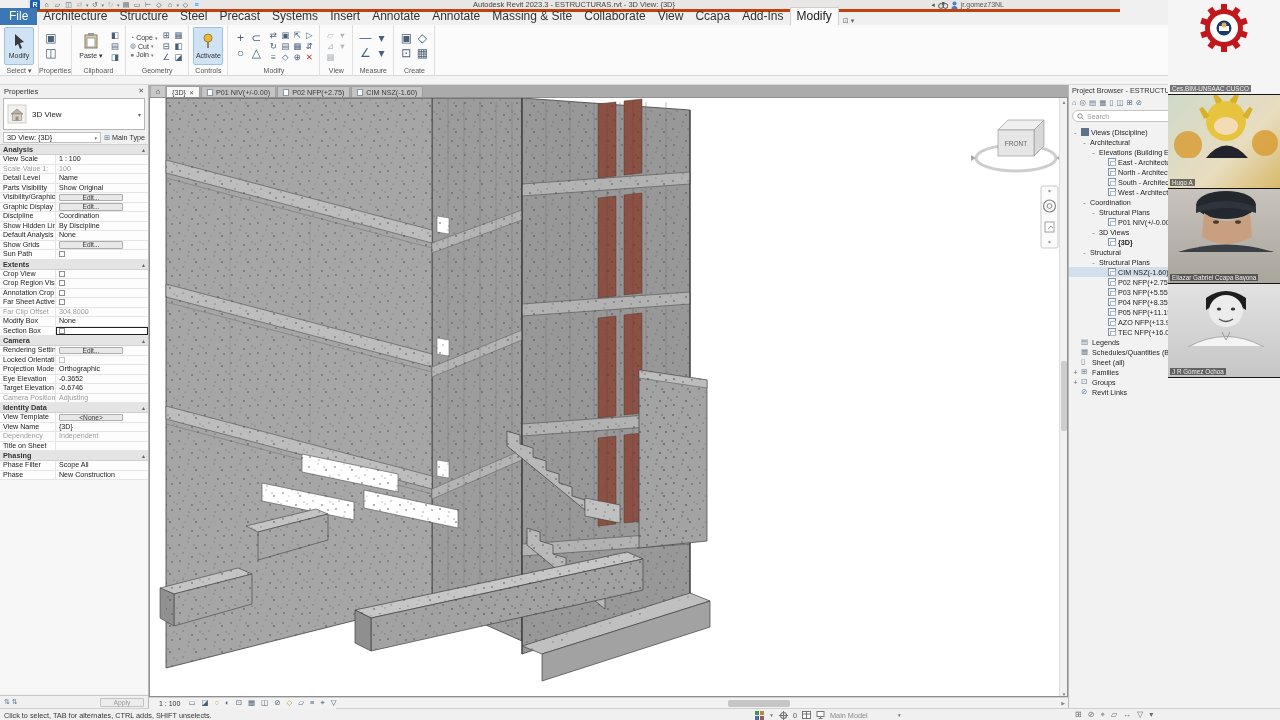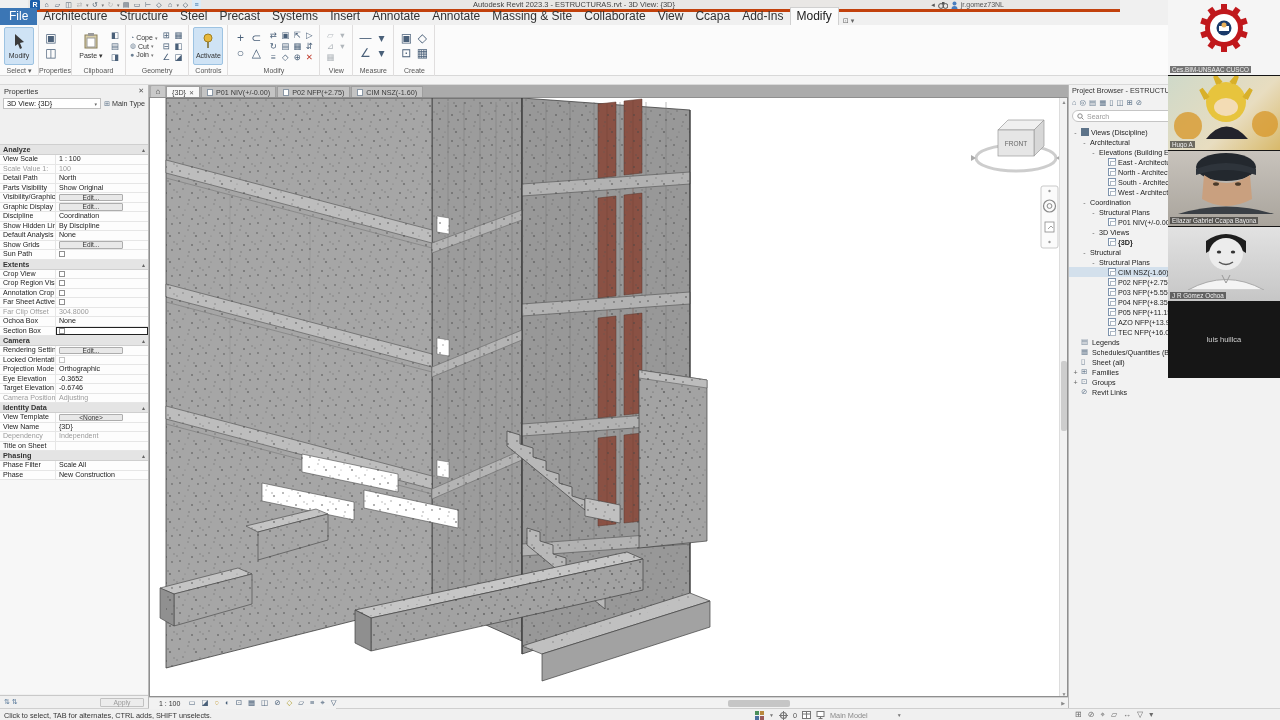--- a/index.html
+++ b/index.html
@@ -369,46 +369,56 @@
         <div class="plabel">Create</div>
       </div>
     </div>
   <div id="optionsbar"></div>
 
   <div id="properties">
     <div id="prop-head">
       <span>Properties</span>
       <span style="font-size:7px;color:#555;">✕</span>
     </div>
+    <div id="type-selector">
+      <svg width="20" height="20">
+        <rect x="1" y="1" width="18" height="18" fill="#f2f1ef" stroke="#cfcfcf"></rect>
+        <path d="M4,10 L10,5 L16,10 Z" fill="#b9b0a4" stroke="#8a8378" stroke-width="0.6"></path>
+        <rect x="5.5" y="10" width="9" height="6.5" fill="#d6d0c6" stroke="#8a8378" stroke-width="0.6"></rect>
+        <rect x="8.5" y="12.5" width="3" height="4" fill="#9a8f80"></rect>
+      </svg>
+      <span class="tname">3D View</span>
+      <span class="tcaret">▾</span>
+    </div>
     <div id="view-sel-row">
       <div id="view-sel">
         <span>3D View: {3D}</span>
           <span style="font-size:5px;color:#666;">▾</span>
       </div>
       <div id="edit-type">
         <span style="color:#5d7389;">⊞</span>
         <span>Main Type</span>
       </div>
     </div>
     <div id="prop-grid">
         <div class="sec-head">
-          <span>Analyze</span>
+          <span>Analysis</span>
           <span class="chev">▴</span>
         </div>
         <div class="prow">
           <div class="plab">View Scale</div>
           <div class="pval">1 : 100</div>
         </div>
         <div class="prow gray">
           <div class="plab">Scale Value    1:</div>
           <div class="pval">100</div>
         </div>
         <div class="prow">
-          <div class="plab">Detail Path</div>
-          <div class="pval">North</div>
+          <div class="plab">Detail Level</div>
+          <div class="pval">Name</div>
         </div>
         <div class="prow">
           <div class="plab">Parts Visibility</div>
           <div class="pval">Show Original</div>
         </div>
         <div class="prow">
           <div class="plab">Visibility/Graphics Over...</div>
           <div class="pval"><span class="editbtn">Edit...</span></div>
         </div>
         <div class="prow">
@@ -453,21 +463,21 @@
         </div>
         <div class="prow">
           <div class="plab">Far Sheet Active</div>
           <div class="pval"><span class="cb"></span></div>
         </div>
         <div class="prow gray">
           <div class="plab">Far Clip Offset</div>
           <div class="pval">304.8000</div>
         </div>
         <div class="prow">
-          <div class="plab">Ochoa Box</div>
+          <div class="plab">Modify Box</div>
           <div class="pval">None</div>
         </div>
         <div class="prow">
           <div class="plab">Section Box</div>
           <div class="pval">
             <div class="valsel">
               <span class="cb"></span>
             </div>
           </div>
         </div>
@@ -518,21 +528,21 @@
         <div class="prow">
           <div class="plab">Title on Sheet</div>
           <div class="pval"></div>
         </div>
         <div class="sec-head">
           <span>Phasing</span>
           <span class="chev">▴</span>
         </div>
         <div class="prow">
           <div class="plab">Phase Filter</div>
-          <div class="pval">Scale All</div>
+          <div class="pval">Scope All</div>
         </div>
         <div class="prow">
           <div class="plab">Phase</div>
           <div class="pval">New Construction</div>
         </div>
       </div>
     <div id="prop-foot">
       <span class="sorts">⇅⇅</span>
       <span id="apply-btn">Apply</span>
     </div>
@@ -989,18 +999,15 @@
             <ellipse cx="58" cy="27" rx="17" ry="16" fill="#ececec"></ellipse>
             <ellipse cx="51" cy="25" rx="2.2" ry="1.5" fill="#333"></ellipse>
             <ellipse cx="65" cy="25" rx="2.2" ry="1.5" fill="#333"></ellipse>
             <path d="M51,35 Q58,40 65,35" stroke="#555" stroke-width="1.5" fill="none"></path>
             <path d="M20,63 Q58,42 96,63 Z" fill="#f4f4f4" stroke="#aaa"></path>
             <path d="M54,48 L58,56 L62,48" fill="none" stroke="#999"></path>
           </svg>
         </div>
         <div class="vlabel">J R Gómez Ochoa</div>
       </div>
-      <div class="vtile dark">
-        <div class="vname">luis huillca</div>
-      </div>
     </div>
 
 </div>
 
 </body></html>

